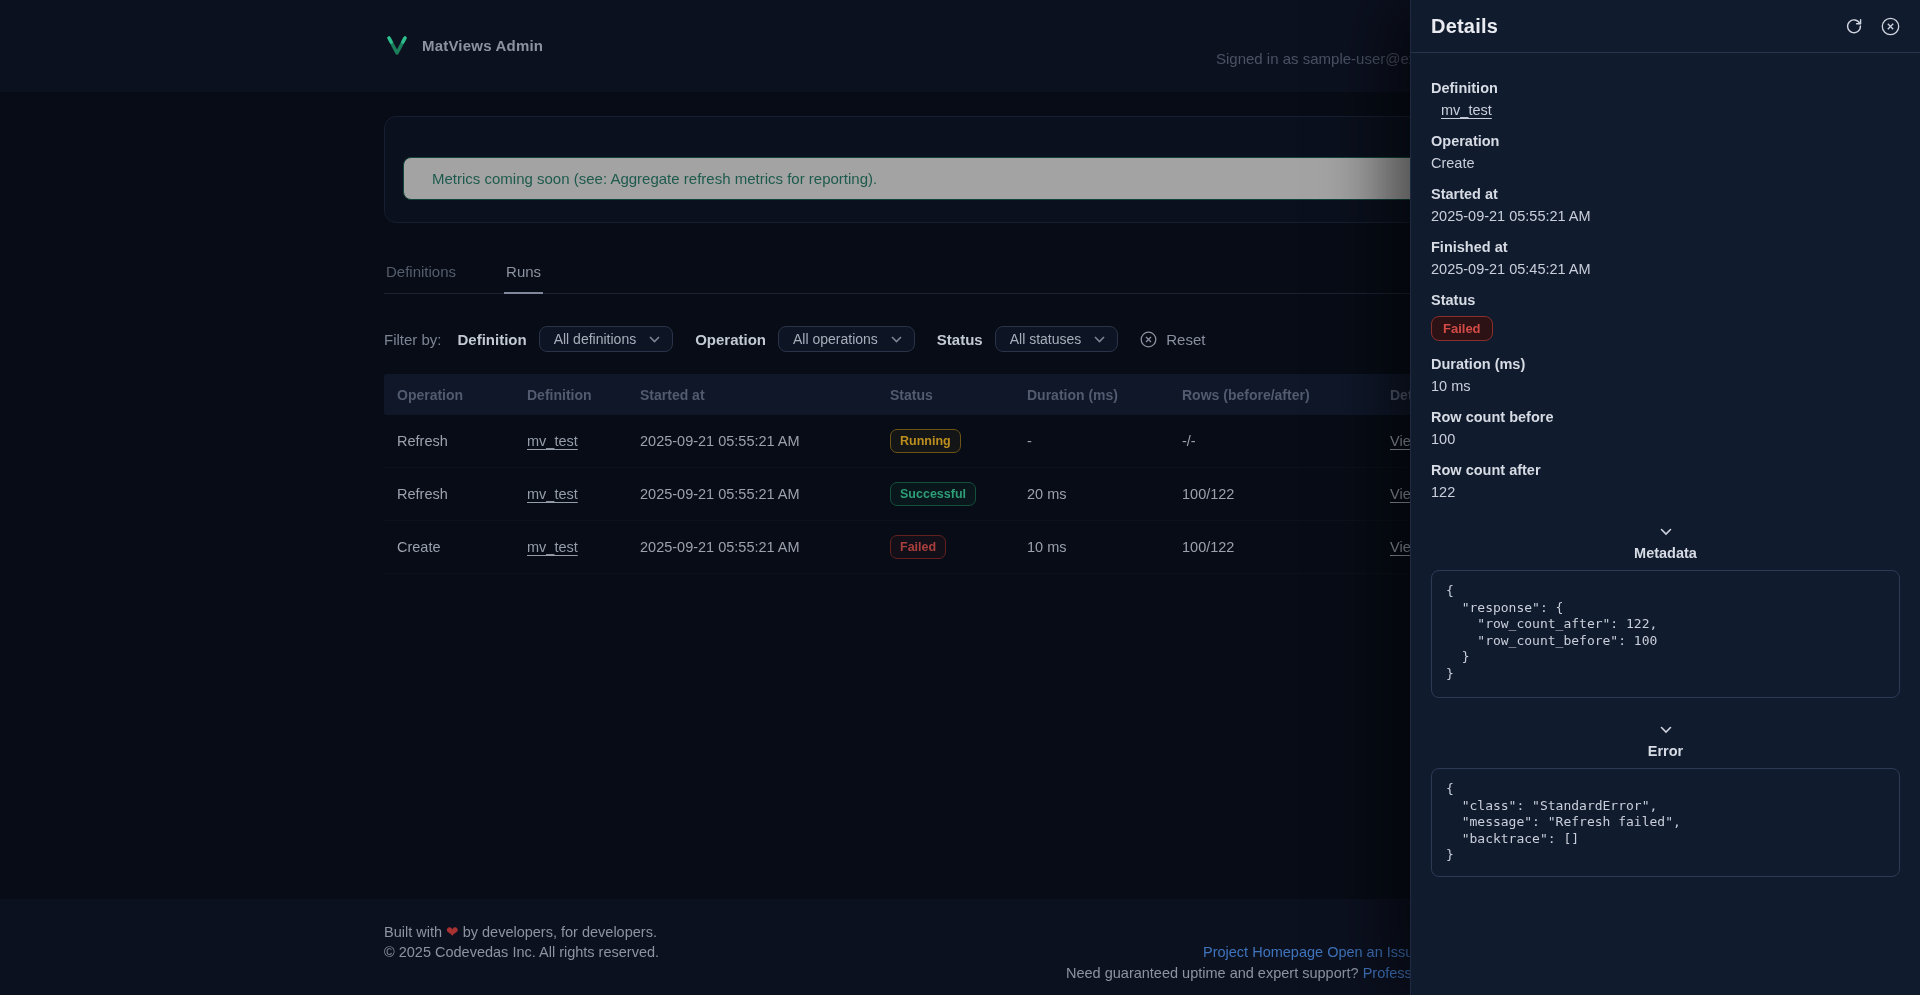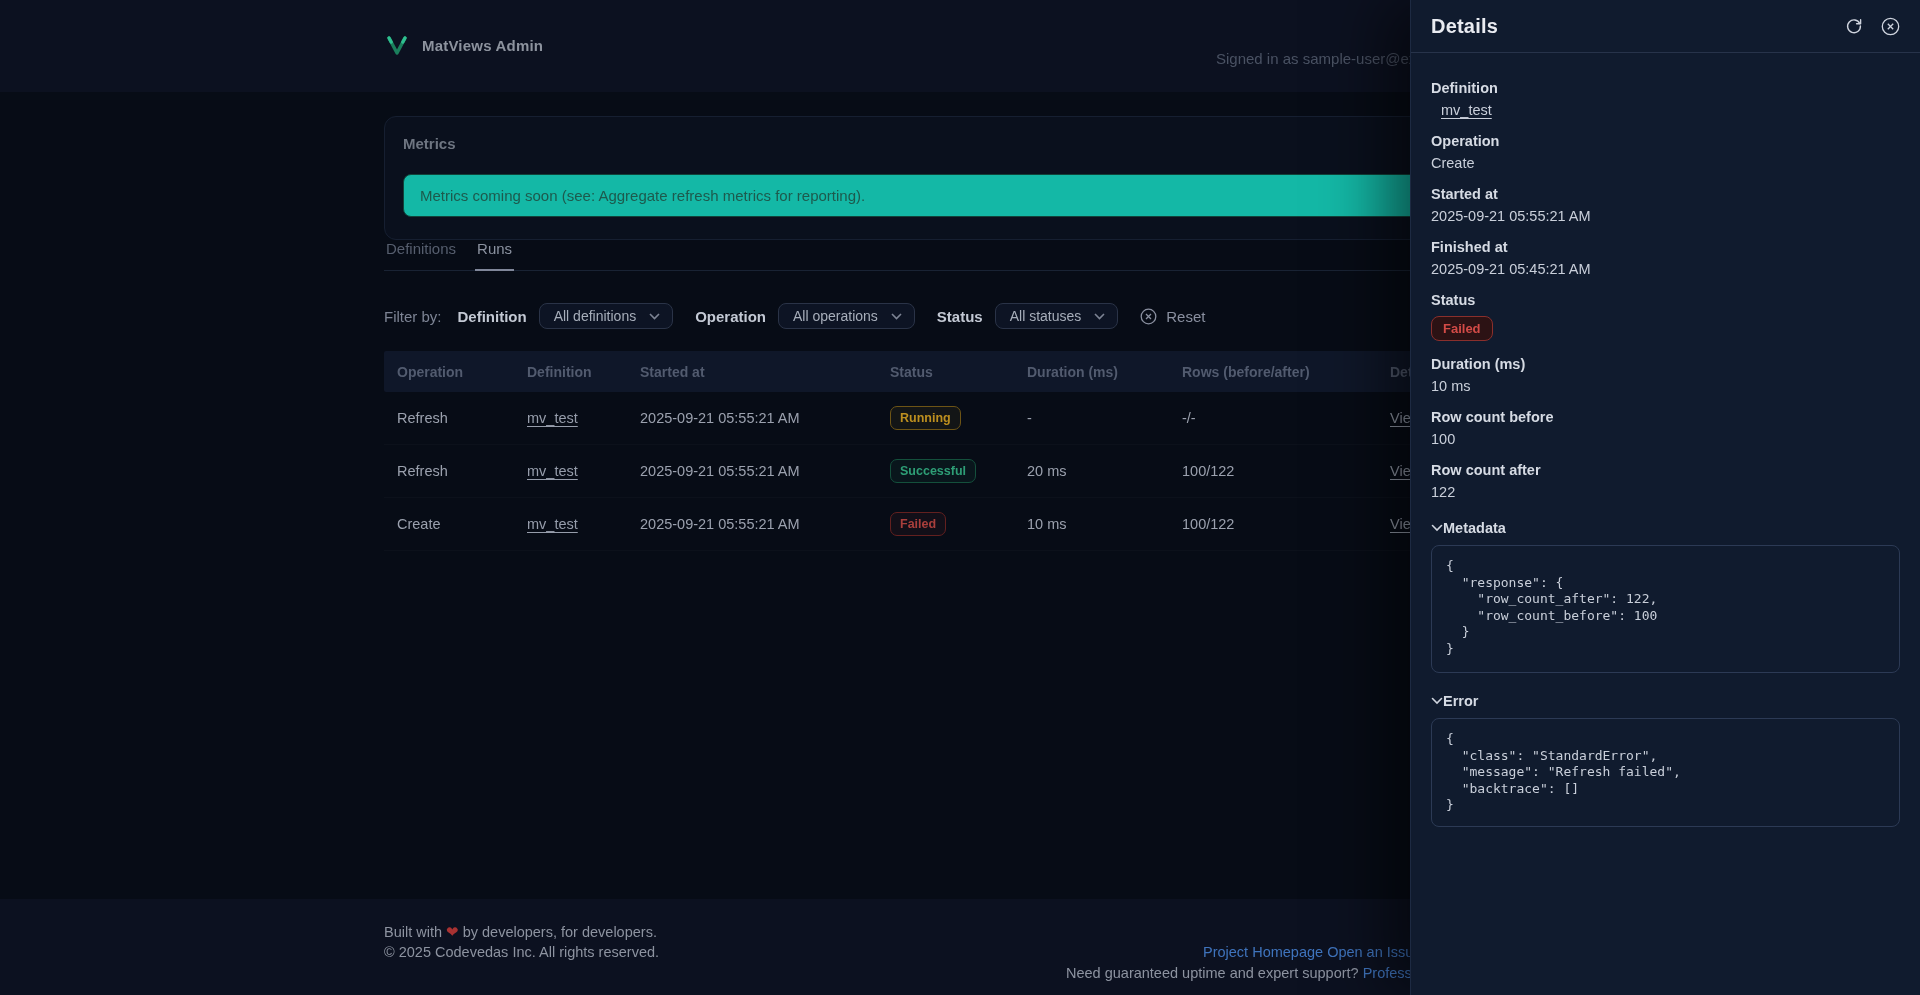--- a/index.html
+++ b/index.html
@@ -12,23 +12,23 @@
   .brand-mark { width:26px; height:26px; }
   .brand-label { font-size:15px; font-weight:bold; color:#8d939e; letter-spacing:.2px; }
   .signed-in { position:absolute; left:1216px; top:50px; font-size:15px; color:#4a5263; white-space:nowrap; }
 
   
   .main { position:absolute; top:92px; left:384px; width:1152px; }
   .page-title { margin-top:40px; font-size:33px; font-weight:bold; letter-spacing:-.5px; color:#5f6673; }
 
   .metrics-card { margin-top:24px; border:1px solid #161f31; border-radius:12px; background:#0a101d; padding:18px 18px 22px 18px; }
   .metrics-title { font-size:15px; font-weight:bold; color:#6e7581; }
-  .metrics-banner { margin-top:22px; border:1px solid #11443a; background:#14b8a6; border-radius:8px; padding:12px 16px; font-size:15px; color:#1d5a4d; }
-
-  .tabs { display:flex; gap:17px; border-bottom:1px solid #192334; }
+  .metrics-banner { margin-top:22px; border:1px solid #11443a; background:#a3a3a3; border-radius:8px; padding:12px 28px; font-size:15px; color:#1d5a4d; }
+
+  .tabs { margin-top:40px; display:flex; gap:46px; border-bottom:1px solid #192334; }
   .tab { padding:0 2px 12px 2px; font-size:15px; color:#565e6e; cursor:pointer; }
   .tab.active { color:#8b92a0; border-bottom:2px solid #80879a; margin-bottom:-1px; }
 
   .filters { margin-top:32px; display:flex; align-items:center; font-size:15px; color:#7d8494; }
   .filter-label-strong { font-weight:bold; color:#c3c9d4; }
   .select { position:relative; display:flex; align-items:center; height:26px; padding:0 36px 0 14px;
             background:#0d1424; border:1px solid #2a3347; border-radius:8px; color:#a7aeba; font-size:14px; cursor:pointer; }
   .select svg { position:absolute; right:12px; } .gap12{width:12px} .gap16{width:16px} .gap22{width:22px}
   .reset { display:flex; align-items:center; gap:9px; color:#8a90a0; font-size:15px; cursor:pointer; }
 
@@ -61,21 +61,21 @@
   .panel-header { display:flex; align-items:center; height:53px; padding:0 20px; border-bottom:1px solid #27334a; }
   .panel-title { font-size:20px; font-weight:bold; color:#e9ebf1; letter-spacing:.2px; flex:1; }
   .panel-icons { display:flex; align-items:center; gap:16px; }
   .icon-btn { width:20px; height:20px; display:flex; align-items:center; justify-content:center; cursor:pointer; }
   .panel-body { padding:12px 20px 20px 20px; }
   .field-label { margin-top:15px; font-size:14.5px; font-weight:bold; color:#d6dbe4; }
   .field-value { margin-top:6px; font-size:14.5px; color:#c9cfda; }
   .panel-link { color:#c9cfda; text-decoration:underline; text-underline-offset:3px; cursor:pointer; margin-left:10px; display:inline-block; }
   .panel-badge { display:inline-block; margin-top:8px; font-size:13px; font-weight:bold; color:#d24b47;
                  background:#2c1214; border:1px solid #8a2f2c; border-radius:8px; padding:4px 11px; }
-  .section-head { margin-top:20px; display:flex; align-items:center; cursor:pointer; }
+  .section-head { margin-top:28px; display:flex; align-items:center; gap:9px; cursor:pointer;flex-direction:column; }
   .section-title { font-size:14.5px; font-weight:bold; color:#d6dbe4; }
   .code-block { margin-top:9px; border:1px solid #2c3a55; border-radius:8px; padding:12px 14px;
                 font-family:"DejaVu Sans Mono", monospace; font-size:13px; line-height:1.27;
                 color:#c9cfda; white-space:pre; overflow:hidden; }
   .code-block.tall { min-height:128px; }
 </style>
 </head>
 <body>
 
 <div class="app">
@@ -88,21 +88,20 @@
         <path d="M21 6 L18.8 10" fill="none" stroke="#2fbf8f" stroke-width="3.4" stroke-linecap="round"></path>
       </svg>
       <span class="brand-label">MatViews Admin</span>
     </div>
     <div class="signed-in">Signed in as sample-user@example.com</div>
   </div>
 
   <div class="main">
 
     <div class="metrics-card">
-      <div class="metrics-title">Metrics</div>
       <div class="metrics-banner">Metrics coming soon (see: Aggregate refresh metrics for reporting).</div>
     </div>
 
     <div class="tabs">
       <div class="tab">Definitions</div>
       <div class="tab active">Runs</div>
     </div>
 
     <div class="filters">
       <span>Filter by:</span>

